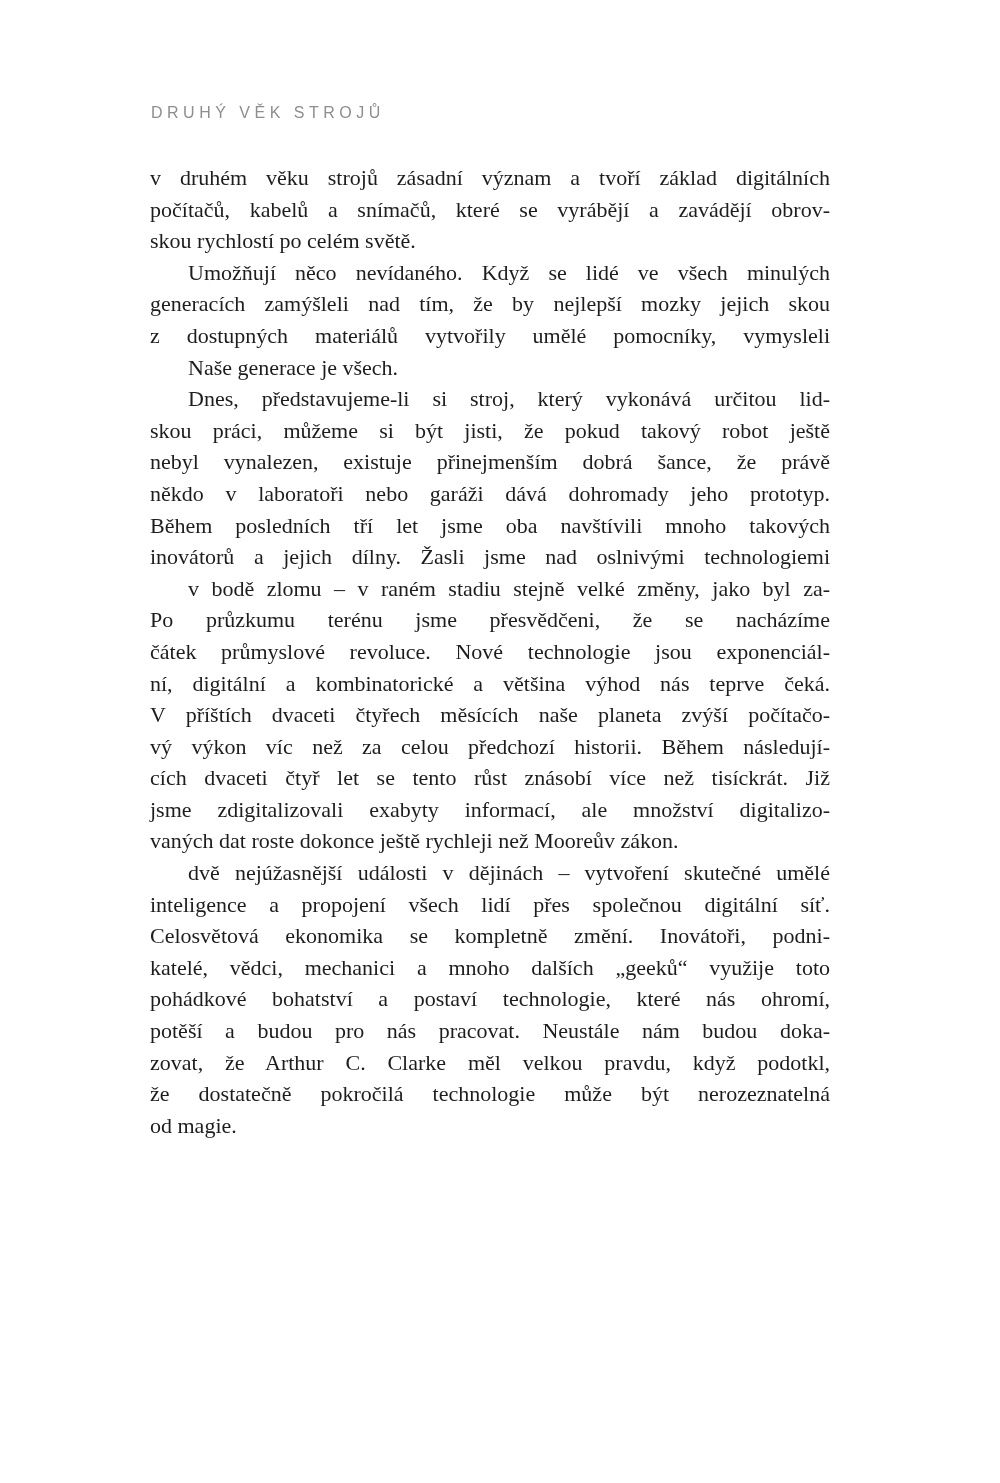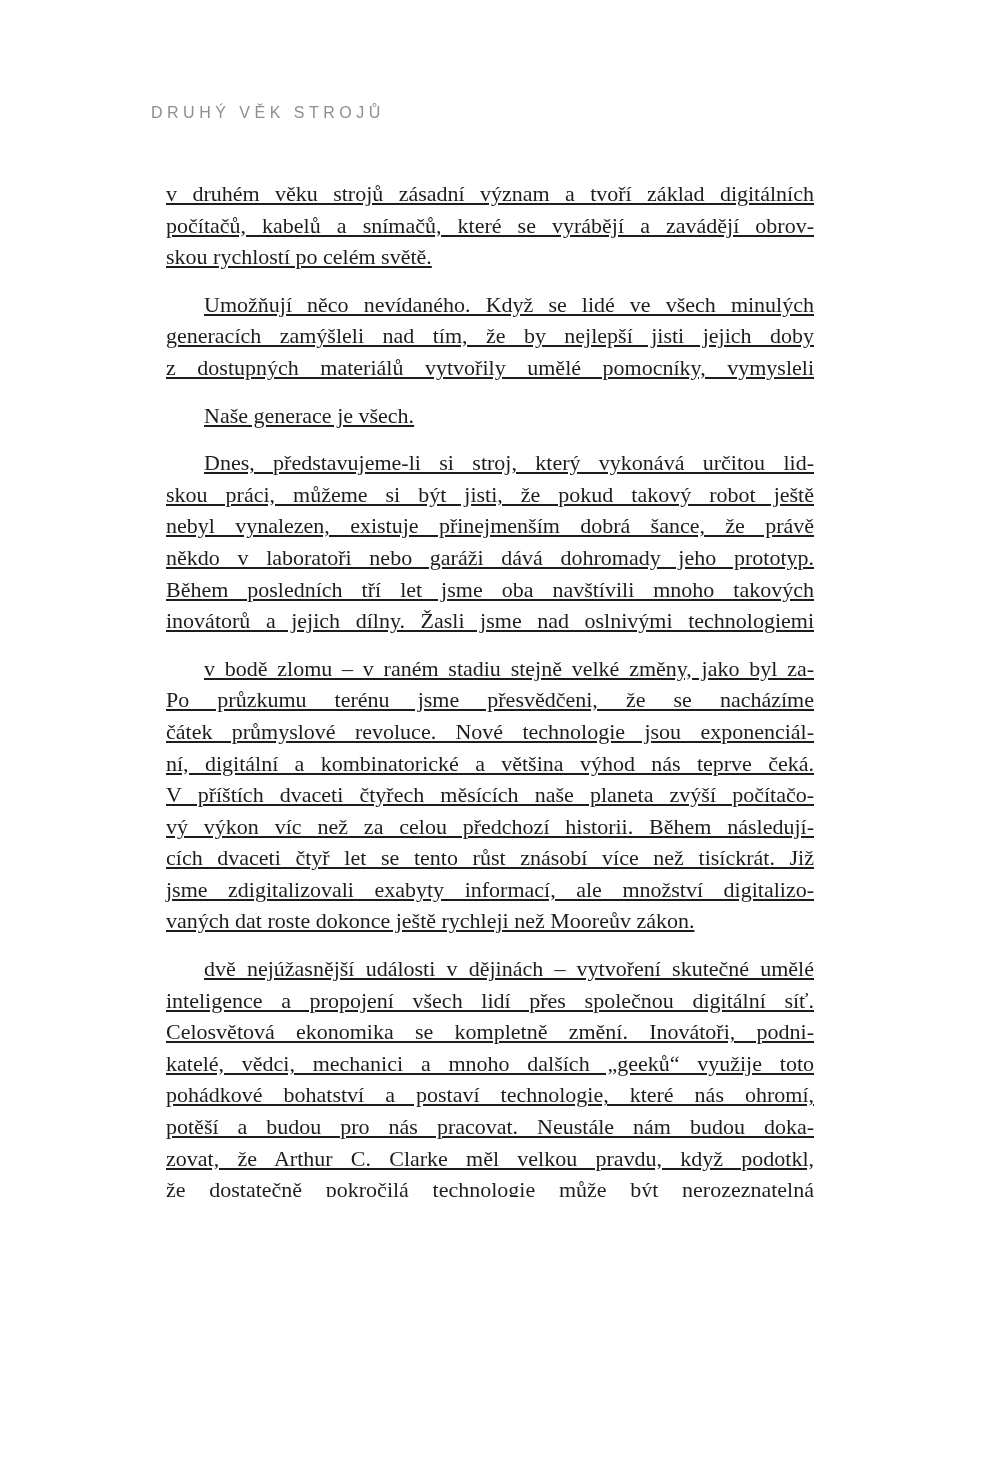--- a/index.html
+++ b/index.html
@@ -30,21 +30,21 @@
   }
   .body-text{
     position:absolute;
     top:162px;
     left:150px;
     width:680px;
     color:var(--text-color);
     font-size:22px;
     line-height:31.6px;
   }
-  .paragraph{margin:16px;padding:0;text-decoration:underline;}
+  .paragraph{margin:0;padding:0;}
   .line{
     text-align:justify;
     text-align-last:justify;
     height:31.6px;
     overflow:visible;
     white-space:normal;
   }
   .line.last{
     text-align-last:left;
   }
@@ -68,21 +68,21 @@
   <div class="running-head">DRUHÝ VĚK STROJŮ</div>
 
   <div class="body-text">
       <div class="paragraph">
         <div class="line">v druhém věku strojů zásadní význam a tvoří základ digitálních</div>
         <div class="line">počítačů, kabelů a snímačů, které se vyrábějí a zavádějí obrov-</div>
         <div class="line last">skou rychlostí po celém světě.</div>
       </div>
       <div class="paragraph indent">
         <div class="line">Umožňují něco nevídaného. Když se lidé ve všech minulých</div>
-        <div class="line">generacích zamýšleli nad tím, že by nejlepší jisti jejich doby</div>
+        <div class="line">generacích zamýšleli nad tím, že by nejlepší mozky jejich skou</div>
         <div class="line">z dostupných materiálů vytvořily umělé pomocníky, vymysleli</div>
       </div>
       <div class="paragraph indent">
         <div class="line last">Naše generace je všech.</div>
       </div>
       <div class="paragraph indent">
         <div class="line">Dnes, představujeme-li si stroj, který vykonává určitou lid-</div>
         <div class="line">skou práci, můžeme si být jisti, že pokud takový robot ještě</div>
         <div class="line">nebyl vynalezen, existuje přinejmenším dobrá šance, že právě</div>
         <div class="line">někdo v laboratoři nebo garáži dává dohromady jeho prototyp.</div>

